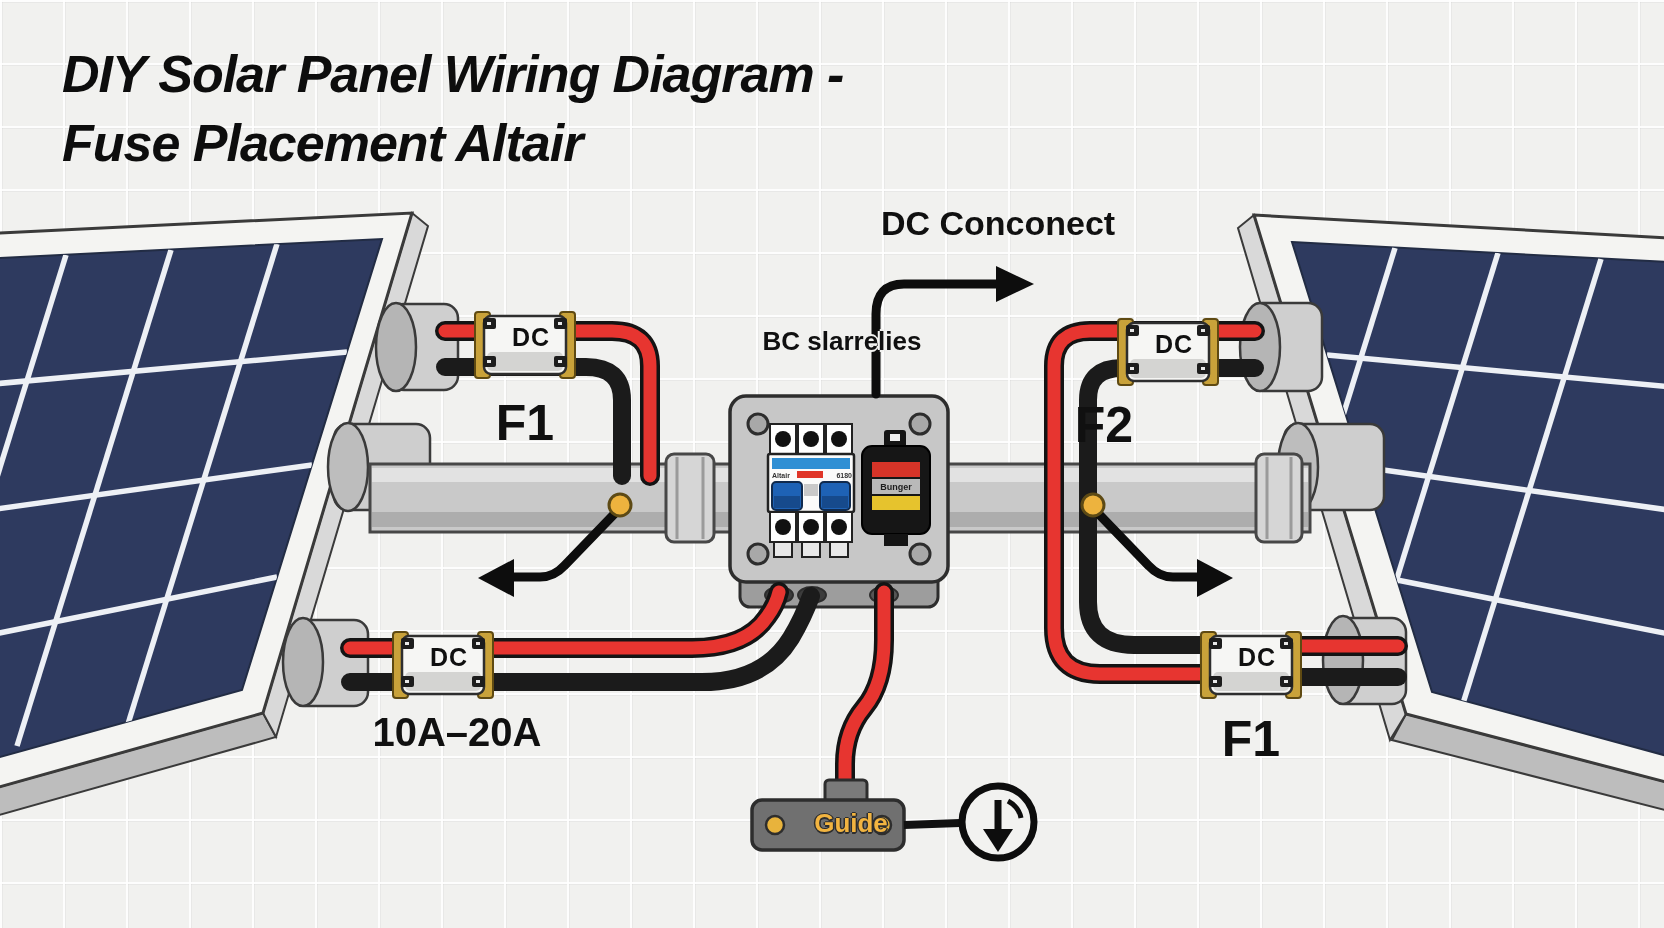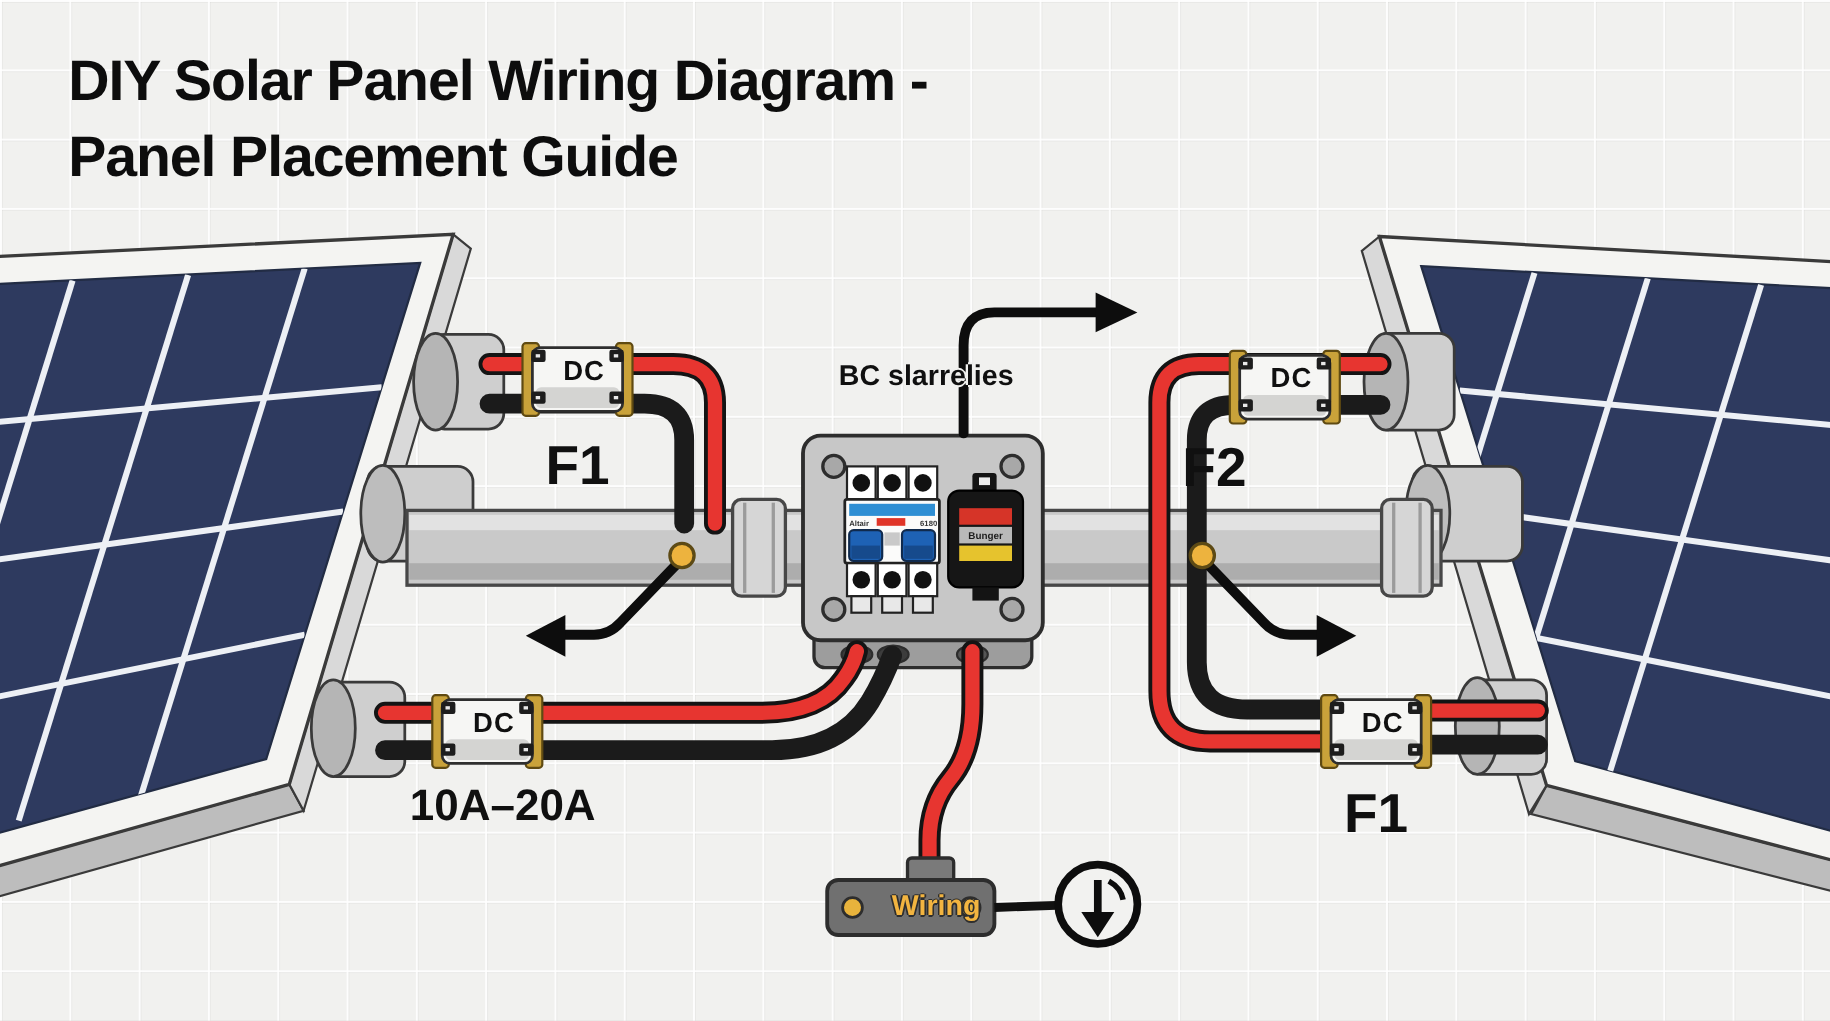--- a/index.html
+++ b/index.html
@@ -9,21 +9,21 @@
     background-image:
       linear-gradient(to right, rgba(255,255,255,.9) 0, rgba(255,255,255,.9) 2px, transparent 2px),
       linear-gradient(to bottom, rgba(255,255,255,.9) 0, rgba(255,255,255,.9) 2px, transparent 2px),
       linear-gradient(to right, rgba(0,0,0,.035) 2px, rgba(0,0,0,.035) 3px, transparent 3px),
       linear-gradient(to bottom, rgba(0,0,0,.035) 2px, rgba(0,0,0,.035) 3px, transparent 3px);
     background-size:63px 63px;
     font-family:"Liberation Sans","DejaVu Sans",sans-serif;
   }
   svg.art{position:absolute;inset:0;z-index:1;}
   .lbl{position:absolute;z-index:5;color:#101010;font-weight:bold;white-space:nowrap;}
-  .title{left:62px;top:40px;font-size:52px;line-height:1.32;letter-spacing:-1px;color:#0d0d0d;}
+  .title{left:62px;top:40px;font-size:52px;line-height:1.32;letter-spacing:-1px;color:#0d0d0d;font-style:italic;}
   .lbl.center{text-align:center;}
   .dc-connect{left:858px;top:204px;width:280px;font-size:34px;}
   .bc-series{left:732px;top:326px;width:220px;font-size:26px;
     text-shadow:2px 0 0 #f1f1ef,-2px 0 0 #f1f1ef,0 2px 0 #f1f1ef,0 -2px 0 #f1f1ef;}
   .f-big{font-size:50px;}
   .f1-tl{left:470px;top:394px;width:110px;}
   .f2-tr{left:1049px;top:396px;width:110px;}
   .rating-bl{left:362px;top:710px;width:190px;font-size:40px;}
   .f1-br{left:1196px;top:710px;width:110px;}
   .dc-tag{width:112px;height:34px;font-size:25px;line-height:34px;letter-spacing:1px;}
@@ -232,30 +232,31 @@
     <polygon points="514,559 478,578 514,597" fill="#0d0d0d" stroke="none"></polygon>
     <path d="M 1093 508 L 1149 566 Q 1159 577 1173 577 H 1197"></path>
     <polygon points="1197,559 1233,578 1197,597" fill="#0d0d0d" stroke="none"></polygon>
   </g>
   <circle cx="620" cy="505" r="11" fill="#edb33e" stroke="#5d4a15" stroke-width="3"></circle>
   <circle cx="1093" cy="505" r="11" fill="#edb33e" stroke="#5d4a15" stroke-width="3"></circle>
 </svg>
 
 <div class="lbl title">
   <div>DIY Solar Panel Wiring Diagram -</div>
-  <div>Panel Placement Guide</div>
+  <div>Fuse Placement Altair</div>
 </div>
 
+<div class="lbl center dc-connect">DC Conconect</div>
 <div class="lbl center bc-series">BC slarrelies</div>
 
 <div class="lbl center f-big f1-tl">F1</div>
 <div class="lbl center f-big f2-tr">F2</div>
 <div class="lbl center rating-bl">10A–20A</div>
 <div class="lbl center f-big f1-br">F1</div>
 
 <div class="lbl center dc-tag dc-tl">DC</div>
 <div class="lbl center dc-tag dc-tr">DC</div>
 <div class="lbl center dc-tag dc-bl">DC</div>
 <div class="lbl center dc-tag dc-br">DC</div>
 
-<div class="lbl center earth-lbl">Wiring</div>
+<div class="lbl center earth-lbl">Guide</div>
 
 </div>
 
 </body></html>

